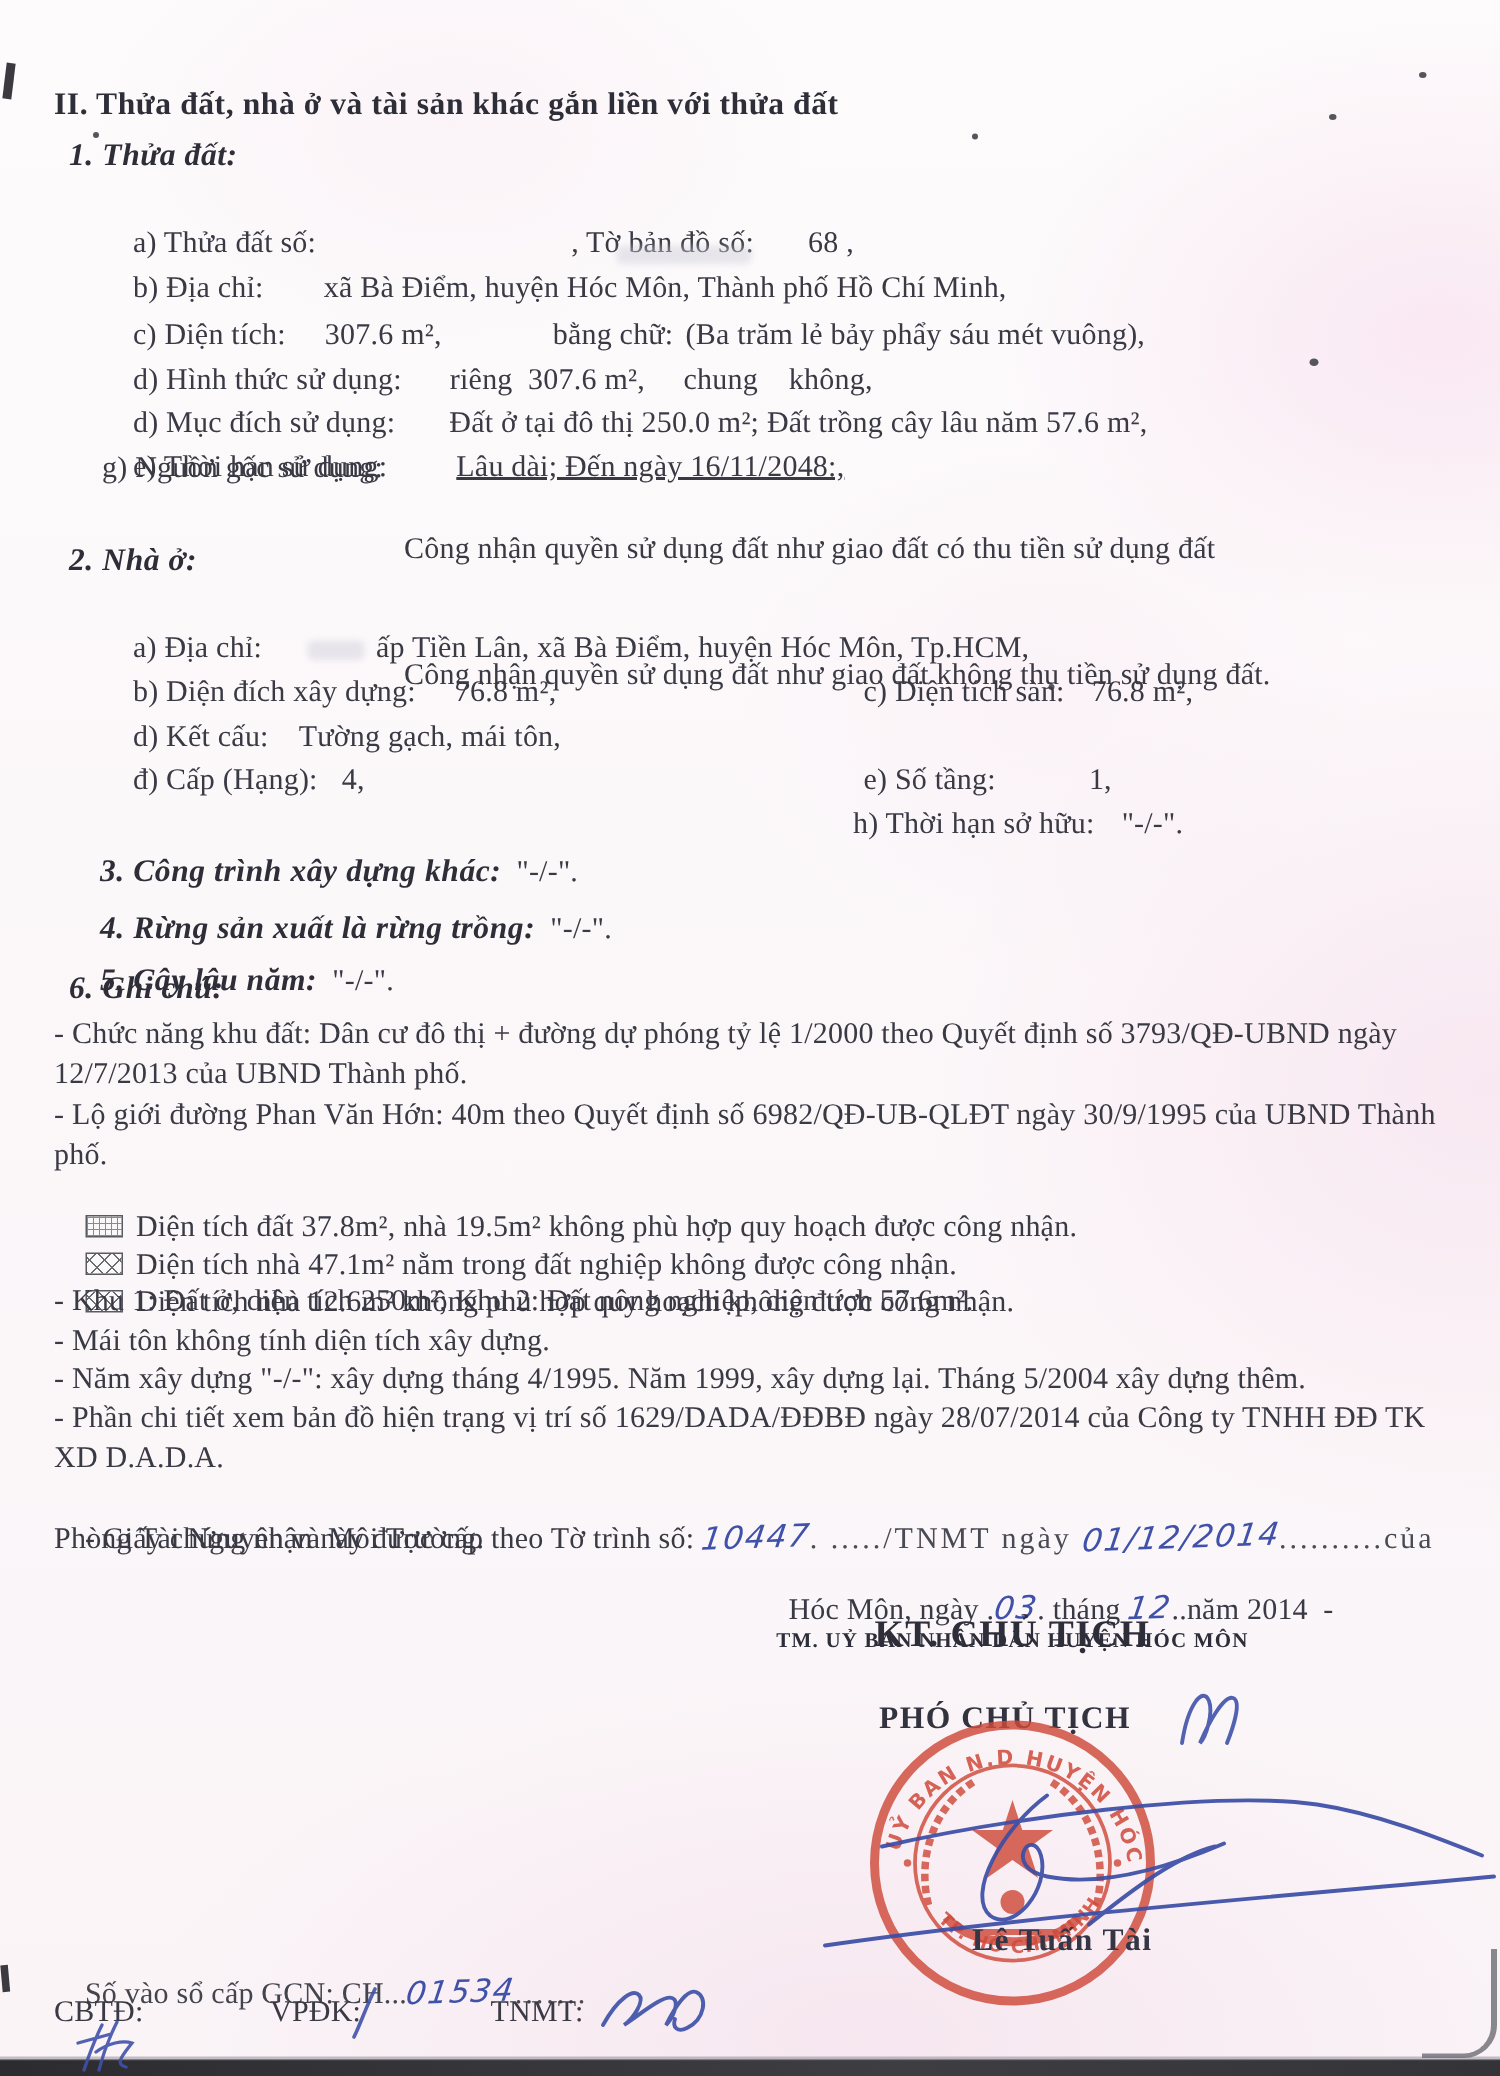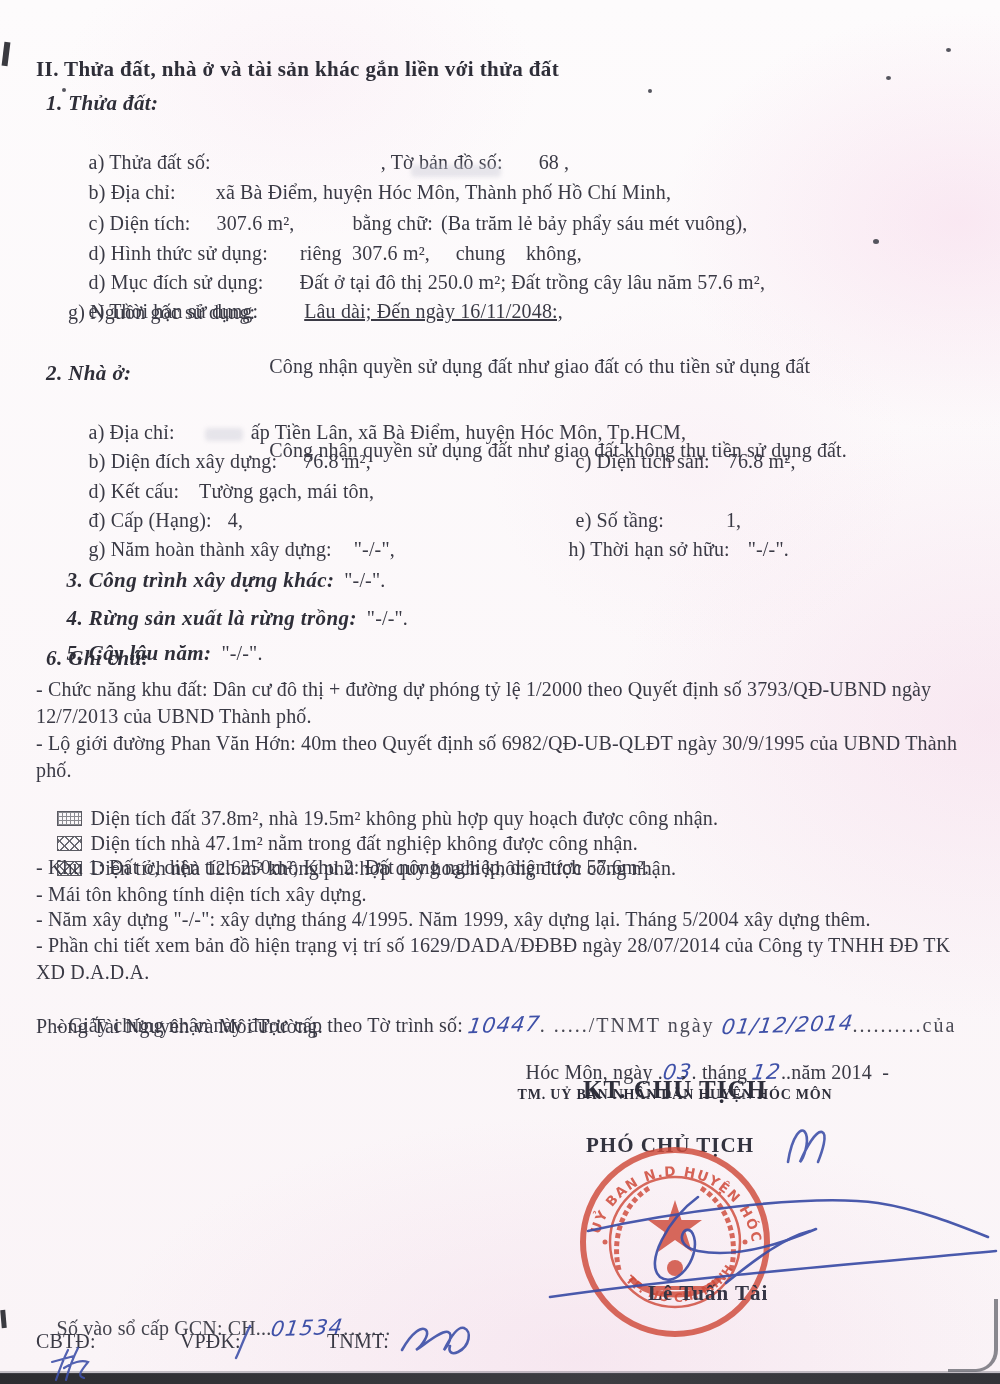--- a/index.html
+++ b/index.html
@@ -62,21 +62,21 @@
 
   <div class="line" style="left:68px;top:122px;">
     <span>a) Thửa đất số:</span><span class="smudge" style="left:200px;top:8px;width:90px;height:12px;position:relative;display:inline-block;"></span><span style="margin-left:80px;">, Tờ bản đồ số:</span><span style="margin-left:36px;">68 ,</span>
   </div>
 
   <div class="line" style="left:68px;top:152px;">
     <span>b) Địa chỉ:</span><span class="val" style="margin-left:40px;">xã Bà Điểm, huyện Hóc Môn, Thành phố Hồ Chí Minh,</span>
   </div>
 
   <div class="line" style="left:68px;top:183px;">
-    <span>c) Diện tích:</span><span class="val">307.6 m²,</span><span style="margin-left:58px;text-align:center;">bằng chữ:</span><span style="margin-left:8px;">(Ba trăm lẻ bảy phẩy sáu mét vuông),</span>
+    <span>c) Diện tích:</span><span class="val">307.6 m²,</span><span style="margin-left:74px;text-align:center;">bằng chữ:</span><span style="margin-left:8px;">(Ba trăm lẻ bảy phẩy sáu mét vuông),</span>
   </div>
 
   <div class="line" style="left:68px;top:213px;">
     <span>d) Hình thức sử dụng:</span><span class="val" style="margin-left:32px;">riêng  307.6 m²,     chung    không,</span>
   </div>
 
   <div class="line" style="left:68px;top:242px;">
     <span>d) Mục đích sử dụng:</span><span class="val" style="margin-left:36px;">Đất ở tại đô thị 250.0 m²; Đất trồng cây lâu năm 57.6 m²,</span>
   </div>
 
@@ -109,23 +109,20 @@
     <span>d) Kết cấu:</span><span class="val" style="margin-left:20px;">Tường gạch, mái tôn,</span>
   </div>
 
   <div class="line" style="left:68px;top:480px;">
     <span>đ) Cấp (Hạng):</span><span class="val" style="margin-left:16px;">4,</span>
   </div>
   <div class="line" style="left:555px;top:480px;">
     <span>e) Số tầng:</span><span class="val" style="margin-left:62px;">1,</span>
   </div>
 
-  <div class="line" style="left:68px;top:509px;">
-    <span>g) Năm hoàn thành xây dựng:</span><span class="val" style="margin-left:22px;">"-/-",</span>
-  </div>
   <div class="line" style="left:548px;top:509px;">
     <span>h) Thời hạn sở hữu:</span><span class="val" style="margin-left:18px;">"-/-".</span>
   </div>
 
   <div class="line" style="left:46px;top:540px;">
     <span class="bi h2">3. Công trình xây dựng khác:</span><span style="margin-left:10px;">"-/-".</span>
   </div>
   <div class="line" style="left:46px;top:578px;">
     <span class="bi h2">4. Rừng sản xuất là rừng trồng:</span><span style="margin-left:10px;">"-/-".</span>
   </div>

